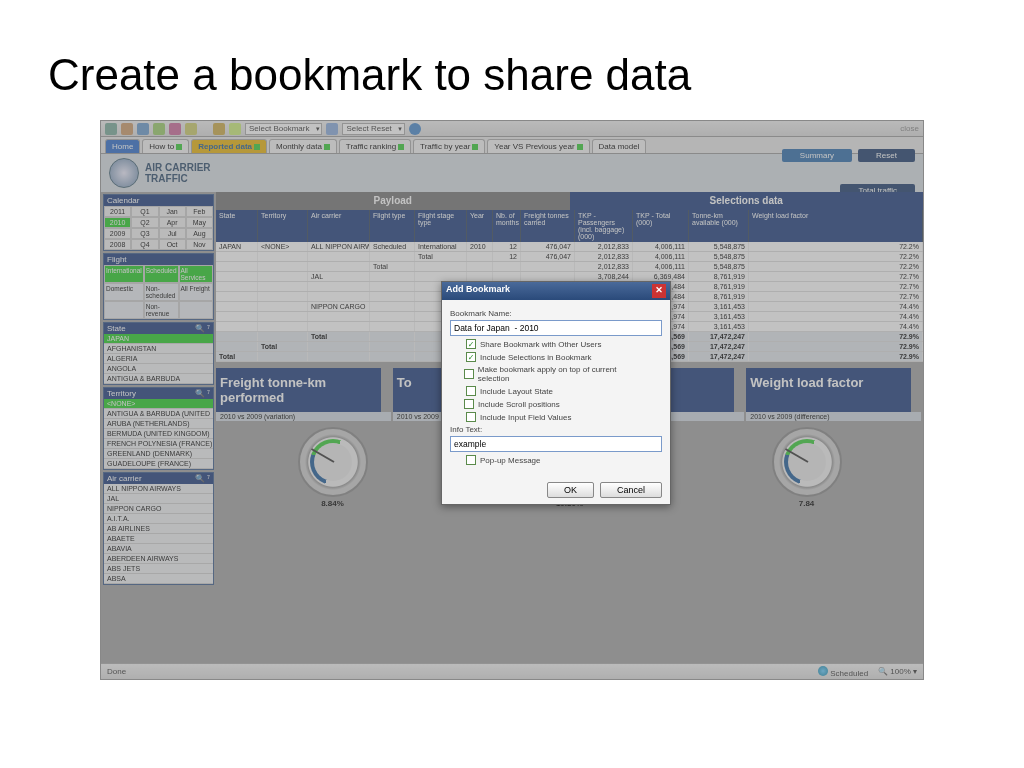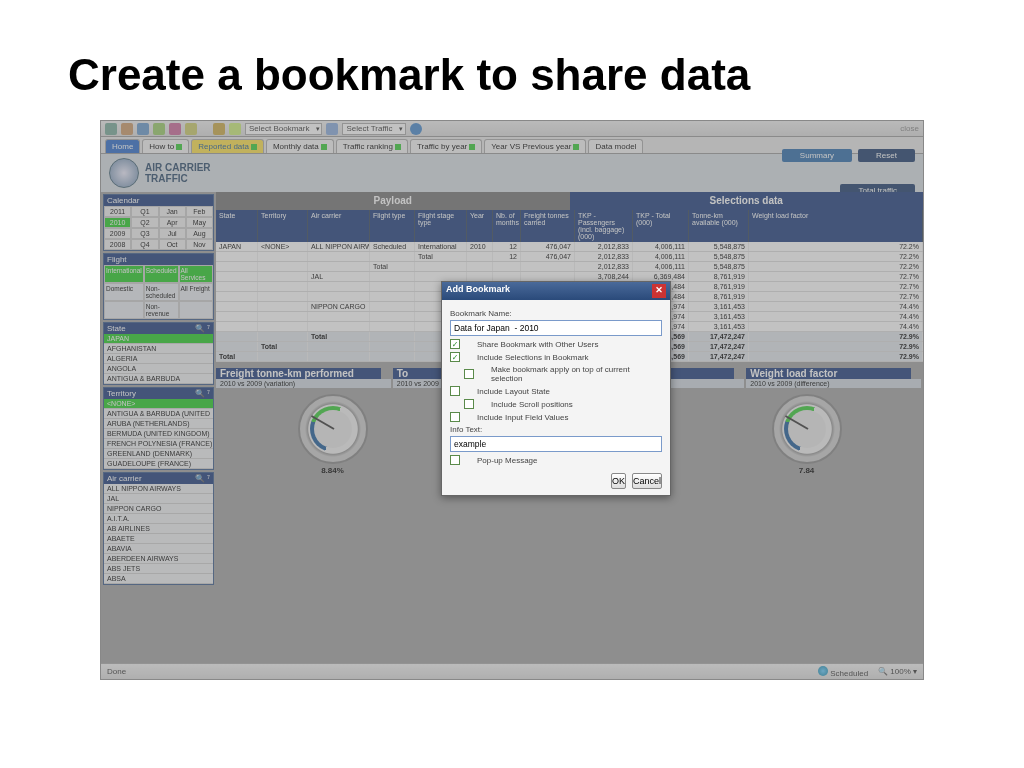--- a/index.html
+++ b/index.html
@@ -1,26 +1,26 @@
 <!DOCTYPE html>
 <html><head>
 <meta charset="utf-8">
 <style>
 * { box-sizing: border-box; margin: 0; padding: 0; font-family: Arial, sans-serif; }
 body { background: #fff; width: 1024px; height: 768px; overflow: hidden; }
-.slide-title { font-size: 44px; font-weight: bold; padding: 50px 68px 20px; }
+.slide-title { font-size: 44px; font-weight: normal; padding: 50px 48px 20px; }
 .app-container { margin: 0 100px 30px 100px; position: relative; height: 560px; background: #a0a0a0; border: 1px solid #888; }
 .dimmer { position: absolute; inset: 0; background: rgba(120,120,120,0.45); z-index: 5; pointer-events: none; }
 .toolbar-top { height: 16px; background: linear-gradient(#f0f0f0,#dcdcdc); display:flex; align-items:center; gap:4px; padding:0 4px; font-size:8px; color:#333; border-bottom:1px solid #999; }
 .toolbar-top .ticon { width:12px; height:12px; background:#7a9; border-radius:2px; }
 .toolbar-top .sel { background:#fff; border:1px solid #aaa; padding:0 12px 0 3px; height:12px; line-height:10px; position:relative; }
 .toolbar-top .sel::after { content:"▾"; position:absolute; right:2px; font-size:7px; }
 .tabs-row { display:flex; gap:2px; padding:2px 4px 0; background:#e8e8e8; font-size:8px; border-bottom:1px solid #999; }
 .tab { padding:2px 6px; background:#f5f5f5; border:1px solid #aaa; border-bottom:none; border-radius:3px 3px 0 0; cursor:pointer; display:flex; align-items:center; gap:2px; }
-.tab.active { background:#fde047; font-weight:normal; color:#1a5a9a; }
+.tab.active { background:#eab308; font-weight:bold; color:#1a5a9a; }
 .sq { width:6px; height:6px; background:#3c3; display:inline-block; }
 .header-band { display:flex; align-items:center; background:#d8dee4; padding:4px 8px; height:38px; }
 .logo-circle { width:30px; height:30px; border-radius:50%; background:radial-gradient(#eef,#68a); margin-right:6px; border:1px solid #467; }
 .brand { font-size:10px; font-weight:bold; color:#2a4a6a; line-height:1.1; }
 .header-right { margin-left:auto; display:flex; gap:22px; flex-direction:column; align-items:flex-end; }
 .hdr-btn-row { display:flex; gap:6px; }
 .hdr-btn { background:#1a3a6a; color:#fff; font-size:8px; padding:2px 18px; border-radius:2px; cursor:pointer; }
 .main-row { display:flex; height: calc(100% - 72px - 16px); }
 .leftcol { width:115px; display:flex; flex-direction:column; gap:2px; padding:2px; }
 .panel { border:1px solid #3a5a8a; }
@@ -41,47 +41,47 @@
 .bt1 { background:#1a5a9a; }
 .bt2 { background:#737373; }
 .bt3 { background:#1a3a7a; }
 .data-headers { display:flex; background:#1a3a7a; color:#fff; font-size:7px; }
 .dh { padding:2px 3px; border-right:1px solid #345; }
 .data-table { background:#fff; font-size:7px; }
 .dr { display:flex; border-bottom:1px solid #ddd; }
 .dc { padding:1px 3px; border-right:1px solid #eee; overflow:hidden; white-space:nowrap; }
 .dr.total { font-weight:bold; background:#e0e6ec; }
 .gauges-hdr { display:flex; margin-top:6px; }
-.gh { flex:1; background:#1a3a7a; color:#fff; font-size:10px; padding:0 4px; margin-right:12px; font-weight:bold; }
+.gh { flex:1; background:#1a3a7a; color:#fff; font-size:13px; padding:7px 4px; margin-right:12px; font-weight:bold; }
 .gsub { display:flex; }
 .gs { flex:1; background:#cfd8e0; font-size:7px; padding:1px 4px; margin-right:2px; }
 .gauges { display:flex; padding:6px 2px; gap:8px; }
 .gauge { flex:1; display:flex; flex-direction:column; align-items:center; }
 .dial { width:70px; height:70px; border-radius:50%; background:radial-gradient(circle at 50% 50%, #f0f0f0 52%, #999 54%, #ccc 60%); position:relative; border:2px solid #888; }
 .dial::before { content:""; position:absolute; left:10px; right:10px; top:10px; bottom:10px; border-radius:50%; background:conic-gradient(from 200deg, #1a5a9a 0 90deg, #3c3 90deg 180deg, transparent 180deg); }
 .dial::after { content:""; position:absolute; left:14px; right:14px; top:14px; bottom:14px; border-radius:50%; background:#e8e8e8; }
 .needle { position:absolute; left:50%; top:50%; width:2px; height:26px; background:#333; transform-origin:top center; transform:rotate(120deg); z-index:2; }
 .gval { font-size:8px; font-weight:bold; margin-top:2px; }
 .statusbar { position:absolute; bottom:0; left:0; right:0; height:16px; background:linear-gradient(#f4f4f4,#dcdcdc); border-top:1px solid #aaa; display:flex; align-items:center; font-size:8px; padding:0 6px; color:#333; }
 .statusbar .sright { margin-left:auto; display:flex; gap:10px; align-items:center; }
 .globe-icon { width:10px; height:10px; border-radius:50%; background:radial-gradient(#6cf,#18a); display:inline-block; }
 
 
 .dialog { position:absolute; left:340px; top:160px; width:230px; background:#f4f4f4; border:1px solid #666; box-shadow:0 2px 8px rgba(0,0,0,0.4); z-index:10; font-size:9px; }
 .dlg-title { background:linear-gradient(#4a6a9a,#2a4a7a); color:#fff; padding:2px 4px; font-size:9px; font-weight:bold; display:flex; }
 .dlg-close { margin-left:auto; background:#c33; color:#fff; width:14px; height:14px; text-align:center; line-height:13px; cursor:pointer; font-size:9px; }
 .dlg-body { padding:6px 8px; color:#444; }
 .dlg-label { font-size:8px; margin:3px 0 2px; }
 .dlg-input { width:100%; border:1px solid #7a9aca; padding:2px 3px; font-size:8.5px; background:#fff; }
-.chk-row { display:flex; align-items:center; gap:17px; margin:3px 0; font-size:8px; }
+.chk-row { display:flex; align-items:center; gap:4px; margin:3px 16px; font-size:8px; }
 .chk-row.indent { margin-left:14px; }
 .chk { width:10px; height:10px; border:1px solid #5a8a4a; background:#fff; display:flex; align-items:center; justify-content:center; font-size:8px; color:#2a8a2a; cursor:pointer; }
 .chk.checked::after { content:"✓"; }
 .dlg-btns { display:flex; justify-content:flex-end; gap:6px; margin-top:8px; }
-.dlg-btn { border:1px solid #888; background:linear-gradient(#fff,#ddd); padding:2px 0; font-size:9px; cursor:pointer; border-radius:2px; }
+.dlg-btn { border:1px solid #888; background:linear-gradient(#fff,#ddd); padding:2px 16px; font-size:9px; cursor:pointer; border-radius:2px;margin-top:9px; }
 </style>
 </head>
 <body>
 
 <h1 class="slide-title">Create a bookmark to share data</h1>
 
 <div class="app-container">
   <div class="dimmer"></div>
 
   <div class="toolbar-top">
@@ -89,21 +89,21 @@
     <span class="ticon" style="background:#c96"></span>
     <span class="ticon" style="background:#69c"></span>
     <span class="ticon" style="background:#9c6"></span>
     <span class="ticon" style="background:#c69"></span>
     <span class="ticon" style="background:#cc6"></span>
     <span style="width:8px"></span>
     <span class="ticon" style="background:#ca4"></span>
     <span class="ticon" style="background:#ce7"></span>
     <span class="sel">Select Bookmark</span>
     <span class="ticon" style="background:#8ad"></span>
-    <span class="sel">Select Traffic</span>
+    <span class="sel">Select Reset</span>
     <span class="ticon" style="background:#48c;border-radius:50%"></span>
     <span style="margin-left:auto;color:#888">close</span>
   </div>
 
   <div class="tabs-row">
     <div class="tab" style="background:#2a6aca;color:#fff">Home</div>
     <div class="tab">
         <span>How to</span>
         <span class="sq"></span>
       </div>

